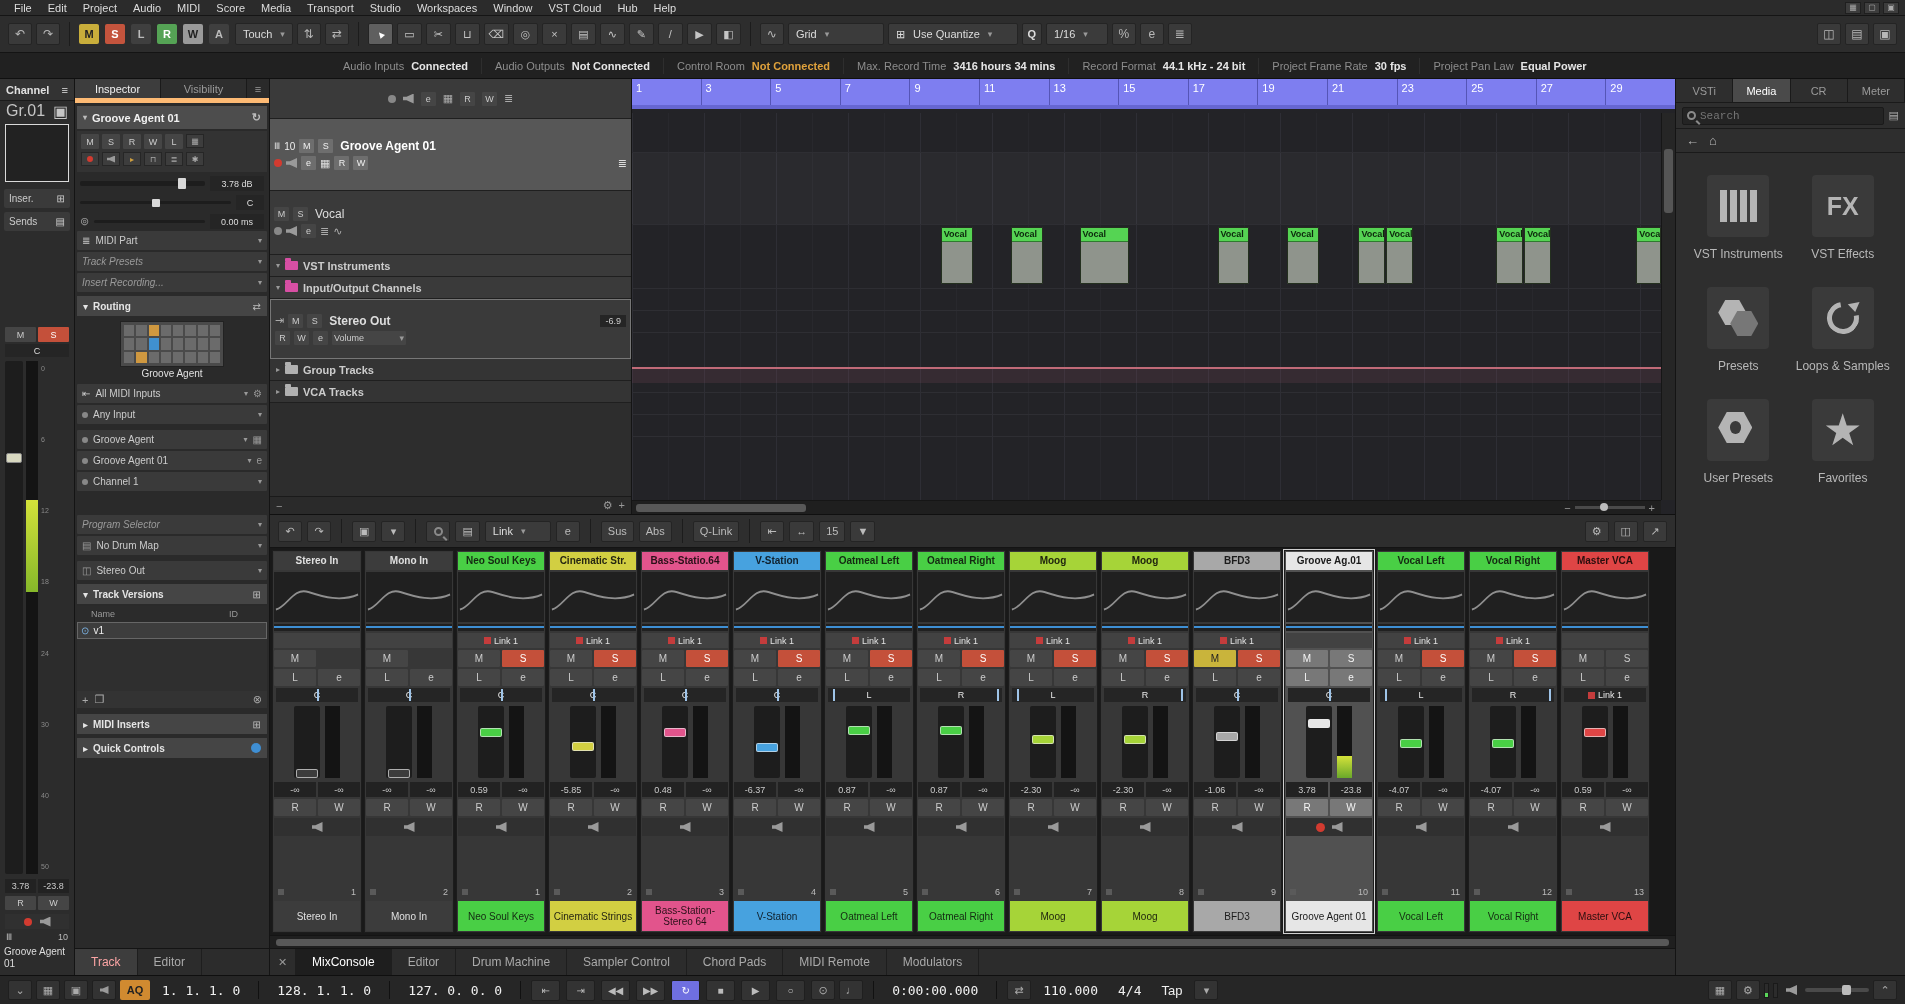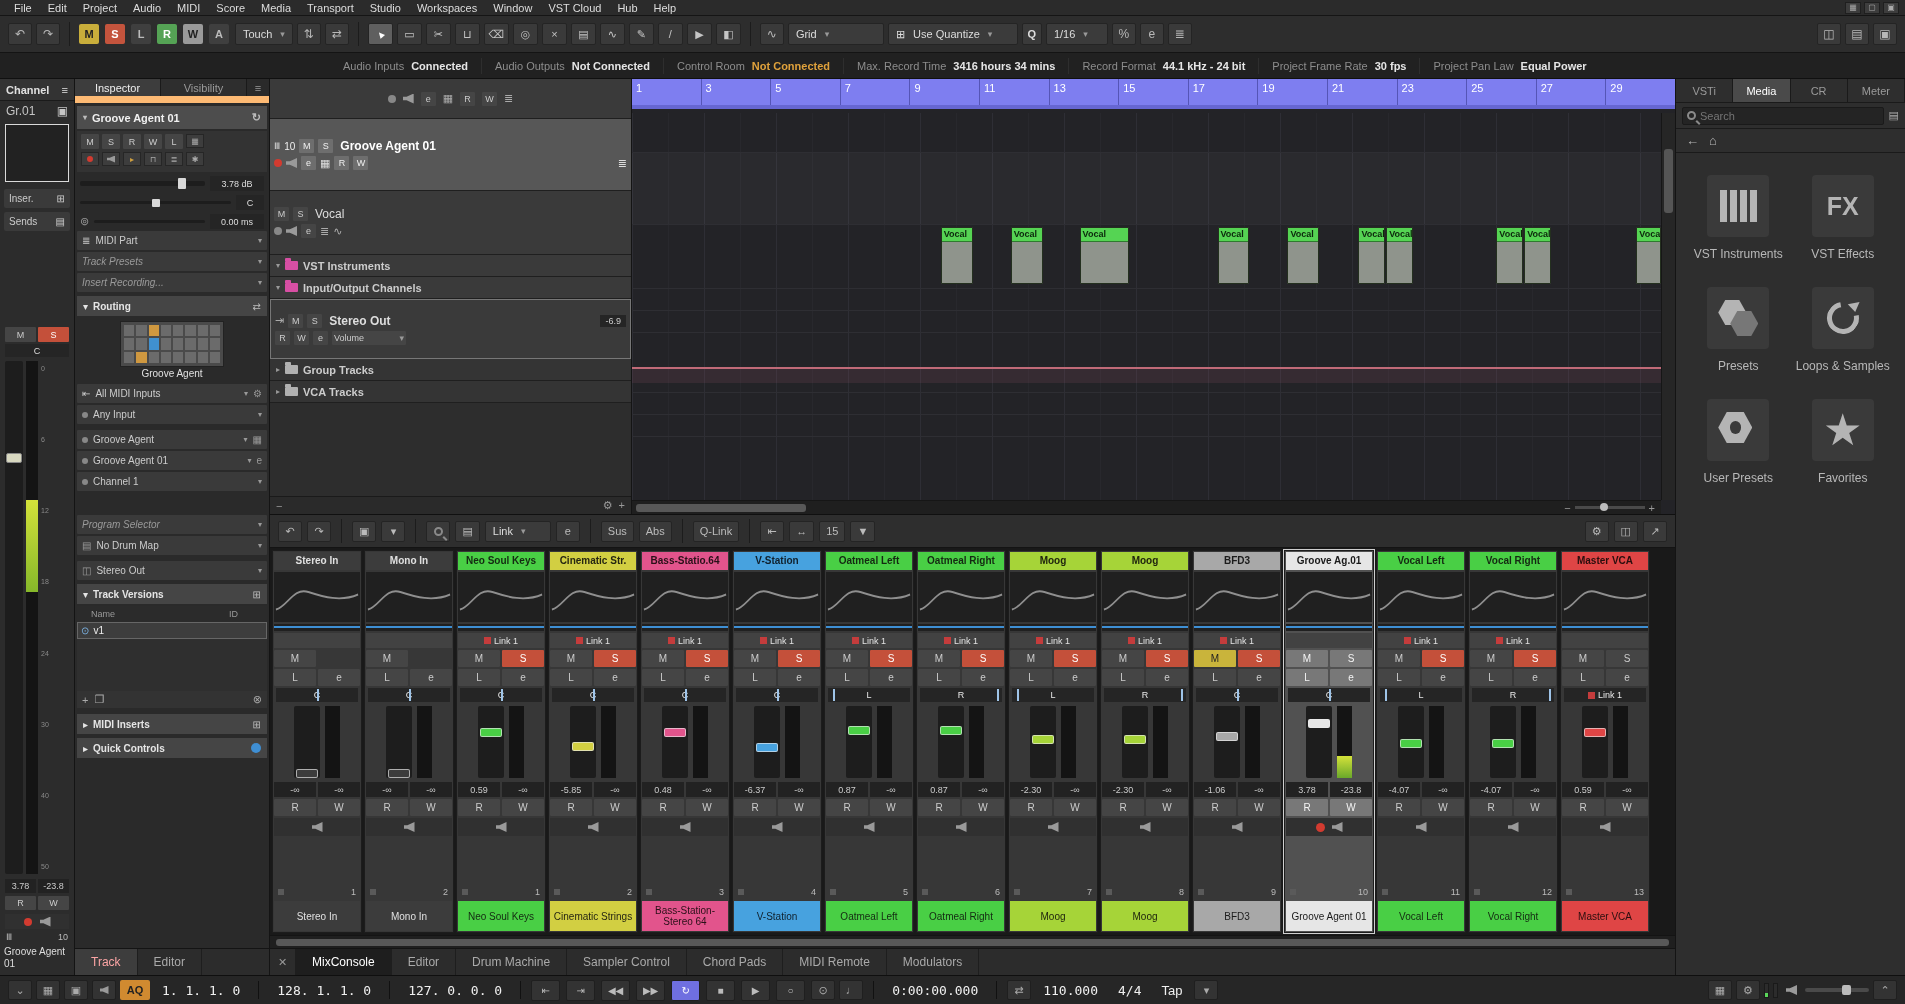--- a/index.html
+++ b/index.html
@@ -34,21 +34,21 @@
 .st-item.accent .sv{color:#e0a23c}
 
 
 #channel-panel{position:absolute;left:0;top:79px;width:75px;bottom:29px;background:#2c2c2c;border-right:1px solid #141414;display:flex;flex-direction:column}
 #inspector-col{position:absolute;left:75px;top:79px;width:195px;bottom:29px;background:#2a2a2a;border-right:1px solid #141414;display:flex;flex-direction:column}
 #project-col{position:absolute;left:270px;top:79px;right:230px;bottom:29px;background:#202020;display:flex;flex-direction:column}
 #media-panel{position:absolute;right:0;top:79px;width:230px;bottom:29px;background:#2e2e2e;border-left:1px solid #141414;display:flex;flex-direction:column}
 
 
 .cp-title{height:22px;display:flex;align-items:center;justify-content:space-between;padding:0 6px;background:#333;border-bottom:1px solid #1a1a1a;font-weight:bold;color:#e0e0e0}
-.cp-row{height:20px;display:flex;align-items:center;justify-content:space-between;padding:0 6px;color:#c5c5c5;font-size:12px}
+.cp-row{height:20px;display:flex;align-items:center;justify-content:space-between;padding:0 6px;color:#c5c5c5;font-size:16px}
 .cp-box{margin:3px 5px;height:58px;border:1px solid #dadada;background:#222}
 .cp-sec{margin:4px 4px 0;height:19px;background:#3a3a3a;border-radius:2px;display:flex;align-items:center;justify-content:space-between;padding:0 5px;font-size:10px;color:#ccc}
 .cp-ms{display:flex;gap:2px;margin:6px 5px 2px}
 .cp-ms span{flex:1;height:15px;display:flex;align-items:center;justify-content:center;font-size:9px;background:#454545;color:#ccc;border-radius:1px}
 .cp-ms .s{background:#c4503a;color:#fff}
 .cp-pan{margin:0 5px 4px;height:13px;background:#252525;display:flex;align-items:center;justify-content:center;font-size:9px;color:#ddd}
 .cp-fader{flex:1;display:flex;gap:3px;margin:0 5px;min-height:200px}
 .cp-slot{width:18px;background:#1d1d1d;border-radius:2px;position:relative}
 .cp-handle{position:absolute;left:1px;right:1px;height:10px;top:18%;background:#d8d8c0;border-radius:2px;border:1px solid #888}
 .cp-meter{width:12px;background:#141414;position:relative;overflow:hidden}
@@ -56,21 +56,21 @@
 .cp-scale{flex:1;display:flex;flex-direction:column;justify-content:space-between;padding:4px 0;font-size:7px;color:#8a8a8a;text-align:left}
 .cp-vals{display:flex;gap:2px;margin:5px 5px 0}
 .cp-vals span{flex:1;height:14px;background:#222;color:#ccc;font-size:9px;display:flex;align-items:center;justify-content:center}
 .cp-rw{display:flex;gap:2px;margin:3px 5px 0}
 .cp-rw span{flex:1;height:14px;background:#454545;color:#ccc;font-size:9px;display:flex;align-items:center;justify-content:center;border-radius:1px}
 .cp-mon{display:flex;gap:8px;margin:4px 5px 0;height:15px;align-items:center;justify-content:center;background:#303030}
 .cp-num{display:flex;align-items:center;justify-content:space-between;margin:3px 6px 0;font-size:9px;color:#bbb}
 .cp-name{margin:4px 4px 6px;font-size:10px;color:#ddd;line-height:1.15}
 
 
-.insp-tabs{height:24px;display:flex;border-bottom:7px solid #fdba74}
+.insp-tabs{height:24px;display:flex;border-bottom:5px solid #fdba74}
 .insp-tab{flex:1;display:flex;align-items:center;justify-content:center;font-size:11px;color:#9a9a9a;background:#2e2e2e;border-right:1px solid #1a1a1a}
 .insp-tab.active{background:#3d3d3d;color:#eee}
 .insp-ham{width:22px;display:flex;align-items:center;justify-content:center;color:#9a9a9a}
 .insp-title{height:23px;margin:3px 2px 0;background:#4d4d4d;display:flex;align-items:center;padding:0 6px;gap:5px;color:#f0f0f0;font-weight:bold;font-size:11px}
 .insp-title .arr{font-size:8px;color:#bbb}
 .insp-title .rt{margin-left:auto;color:#bbb;font-size:11px}
 .insp-btns{margin:2px 2px 0;background:#333;padding:3px 4px}
 .insp-brow{display:flex;gap:3px;margin-bottom:3px}
 .sbtn{width:18px;height:15px;background:#454545;color:#ccc;font-size:9px;display:flex;align-items:center;justify-content:center;border-radius:1px}
 .iico{width:18px;height:14px;background:#3d3d3d;border:1px solid #262626;color:#aaa;font-size:8px;display:flex;align-items:center;justify-content:center}
@@ -185,21 +185,21 @@
 .ztab{padding:0 16px;height:100%;display:flex;align-items:center;color:#aaa;font-size:12px;border-right:1px solid #1e1e1e}
 .ztab.active{background:#1e1e1e;color:#fff}
 .zclose{width:26px;height:100%;display:flex;align-items:center;justify-content:center;color:#999;border-right:1px solid #1e1e1e}
 
 
 .mp-tabs{height:24px;display:flex;border-bottom:1px solid #1a1a1a}
 .mp-tab{flex:1;display:flex;align-items:center;justify-content:center;font-size:11px;color:#9a9a9a;background:#2e2e2e;border-right:1px solid #1a1a1a}
 .mp-tab.active{background:#4a4a4a;color:#fff}
 .mp-search{height:26px;display:flex;align-items:center;gap:5px;padding:0 6px;border-bottom:1px solid #1a1a1a}
 .search-box{flex:1;height:18px;background:#242424;border:1px solid #1a1a1a;border-radius:2px;display:flex;align-items:center;padding:0 4px;gap:4px}
-.search-box input{background:transparent;border:none;outline:none;color:#ccc;font-size:11px;width:100%;font-family:Liberation Sans, sans-serif}
+.search-box input{background:transparent;border:none;outline:none;color:#ccc;font-size:11px;width:100%;font-family:Liberation Mono, monospace}
 .mag{width:9px;height:9px;border:2px solid #8a8a8a;border-radius:50%;position:relative;flex:0 0 auto}
 .mag::after{content:"";position:absolute;width:2px;height:5px;background:#8a8a8a;transform:rotate(-45deg);left:8px;top:7px}
 .mp-nav{height:24px;display:flex;align-items:center;gap:10px;padding:0 10px;border-bottom:1px solid #1a1a1a;color:#b5b5b5;font-size:13px}
 .mp-tiles{display:grid;grid-template-columns:1fr 1fr;row-gap:26px;padding:22px 10px}
 .tile{display:flex;flex-direction:column;align-items:center;gap:10px}
 .tile-icon{width:62px;height:62px;background:#3a3a3a;border-radius:4px;display:flex;align-items:center;justify-content:center;position:relative}
 .tile-label{font-size:12px;color:#b8b8b8;text-align:center}
 .piano{display:flex;gap:3px}
 .piano span{width:7px;height:32px;background:#b4b4b4}
 .fxg{font-size:25px;font-weight:bold;color:#b4b4b4}

